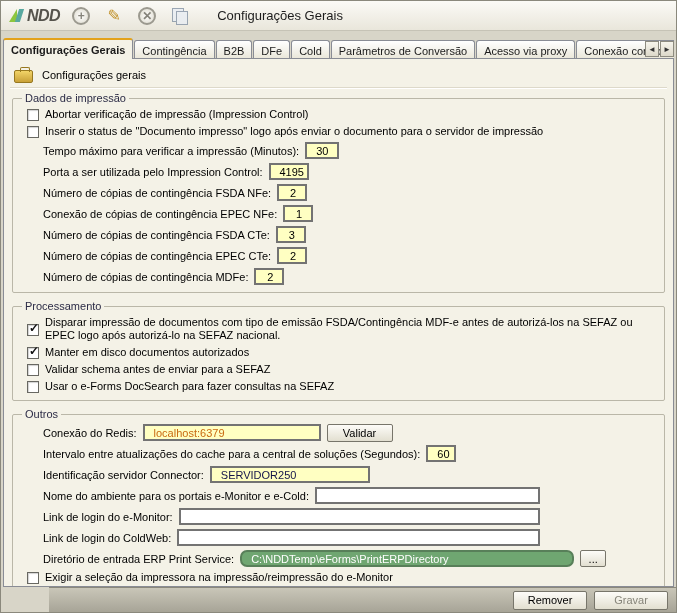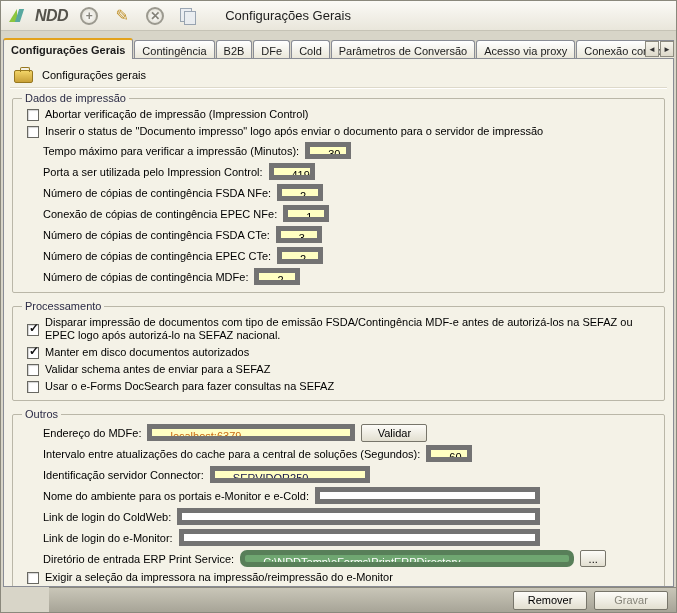--- a/index.html
+++ b/index.html
@@ -7,21 +7,21 @@
   body { font-family:"Liberation Sans", sans-serif; font-size:11px; color:#000; }
 
   .window { position:relative; width:677px; height:613px; background:#d8d5c8;
             border:1px solid #8a887c; overflow:hidden; }
 
   
   .toolbar { position:absolute; top:0; left:0; right:0; height:30px;
              background:linear-gradient(#fbfaf6,#e9e6db);
              border-bottom:1px solid #c6c3b6;
              display:flex; align-items:center; padding:0 8px; gap:9px; }
-  .logo { display:flex; align-items:flex-start; gap:10px; }
+  .logo { display:flex; align-items:flex-start; gap:2px; }
   .logo-mark { position:relative; width:16px; height:16px; }
   .logo-mark::before { content:""; position:absolute; left:0; bottom:1px;
              border-left:8px solid transparent; border-bottom:13px solid #8dc63f; }
   .logo-mark::after { content:""; position:absolute; left:8px; bottom:1px; width:5px; height:13px;
              background:#58a8a0; transform:skewX(-18deg); }
   .logo-text { font-size:16px; font-weight:bold; font-style:italic; color:#55534c; letter-spacing:-0.5px; }
   .icon-btn { width:24px; height:24px; display:flex; align-items:center; justify-content:center; cursor:default; }
   .circle { width:18px; height:18px; border-radius:50%; border:2px solid #9b998f;
             background:radial-gradient(#ffffff,#dcd9cc); color:#85837a; font-weight:bold;
             font-size:12px; line-height:14px; display:flex; align-items:center; justify-content:center; }
@@ -63,27 +63,27 @@
 
   .cbrow { display:flex; align-items:center; gap:6px; padding:2px 2px 2px 8px; line-height:13px; }
   .cb { flex:none; width:12px; height:12px; margin-top:1px; background:#fff;
         border:1px solid #686862; box-shadow:inset 1px 1px 1px rgba(0,0,0,.18); position:relative; }
   .cb.checked::after { content:"✓"; position:absolute; top:-3px; left:1px;
         font-size:12px; font-weight:bold; color:#101010; }
   .cblabel { max-width:625px; }
 
   .frow { display:flex; align-items:center; gap:6px; padding:0 0 0 24px; height:21px; }
   .flabel { white-space:nowrap; }
-  .tb { height:17px; line-height:15px; border:5px solid #737373; background:#fff;
-        padding:0 18px; font-size:11px; overflow:hidden; white-space:nowrap; }
+  .tb { height:17px; line-height:15px; border:2px solid #737373; background:#fff;
+        padding:0 9px; font-size:11px; overflow:hidden; white-space:nowrap; }
   .tb.yellow { background:#ffffc2; }
   .tb.green  { background:#6fa671; border-color:#587f59; color:#ffffff;border-radius:7px; }
   .num  { text-align:right; }
   .w30 { width:30px; } .w34 { width:34px; } .w40 { width:40px; }
-  .redis-val { width:208px; color:#c96a10; }
+  .redis-val { width:178px; color:#c96a10; }
   .connector-val { width:160px; color:#14144a; }
   .flex-fill { flex:1; }
   .pr-right { padding-right:118px; }
   .erp-val { width:334px; }
 
   .btn { height:19px; padding:0 4px; font-size:11px; color:#000;
          background:linear-gradient(#fdfcf8,#e2dfd0); border:1px solid #77756a; border-radius:2px;
          display:flex; align-items:center; justify-content:center; }
   .validar-btn { width:66px; height:18px; }
   .browse-btn { width:26px; height:17px; padding:0; }
@@ -202,47 +202,47 @@
       <div class="cbrow">
         <span class="cb"></span>
         <span class="cblabel">Usar o e-Forms DocSearch para fazer consultas na SEFAZ</span>
       </div>
     </fieldset>
 
     <fieldset>
       <legend>Outros</legend>
 
       <div class="frow">
-        <span class="flabel">Endereço do MDFe:</span>
+        <span class="flabel">Conexão do Redis:</span>
         <div class="tb yellow redis-val">localhost:6379</div>
         <button class="btn validar-btn">Validar</button>
       </div>
 
       <div class="frow">
         <span class="flabel">Intervalo entre atualizações do cache para a central de soluções (Segundos):</span>
         <div class="tb yellow num w30">60</div>
       </div>
 
       <div class="frow">
         <span class="flabel">Identificação servidor Connector:</span>
         <div class="tb yellow connector-val">SERVIDOR250</div>
       </div>
 
       <div class="frow pr-right">
         <span class="flabel">Nome do ambiente para os portais e-Monitor e e-Cold:</span>
         <div class="tb flex-fill"></div>
       </div>
 
       <div class="frow pr-right">
+        <span class="flabel">Link de login do e-Monitor:</span>
+        <div class="tb flex-fill"></div>
+      </div>
+
+      <div class="frow pr-right">
         <span class="flabel">Link de login do ColdWeb:</span>
-        <div class="tb flex-fill"></div>
-      </div>
-
-      <div class="frow pr-right">
-        <span class="flabel">Link de login do e-Monitor:</span>
         <div class="tb flex-fill"></div>
       </div>
 
       <div class="frow">
         <span class="flabel">Diretório de entrada ERP Print Service:</span>
         <div class="tb green erp-val">C:\NDDTemp\eForms\PrintERPDirectory</div>
         <button class="btn browse-btn">...</button>
       </div>
 
       <div class="cbrow">

